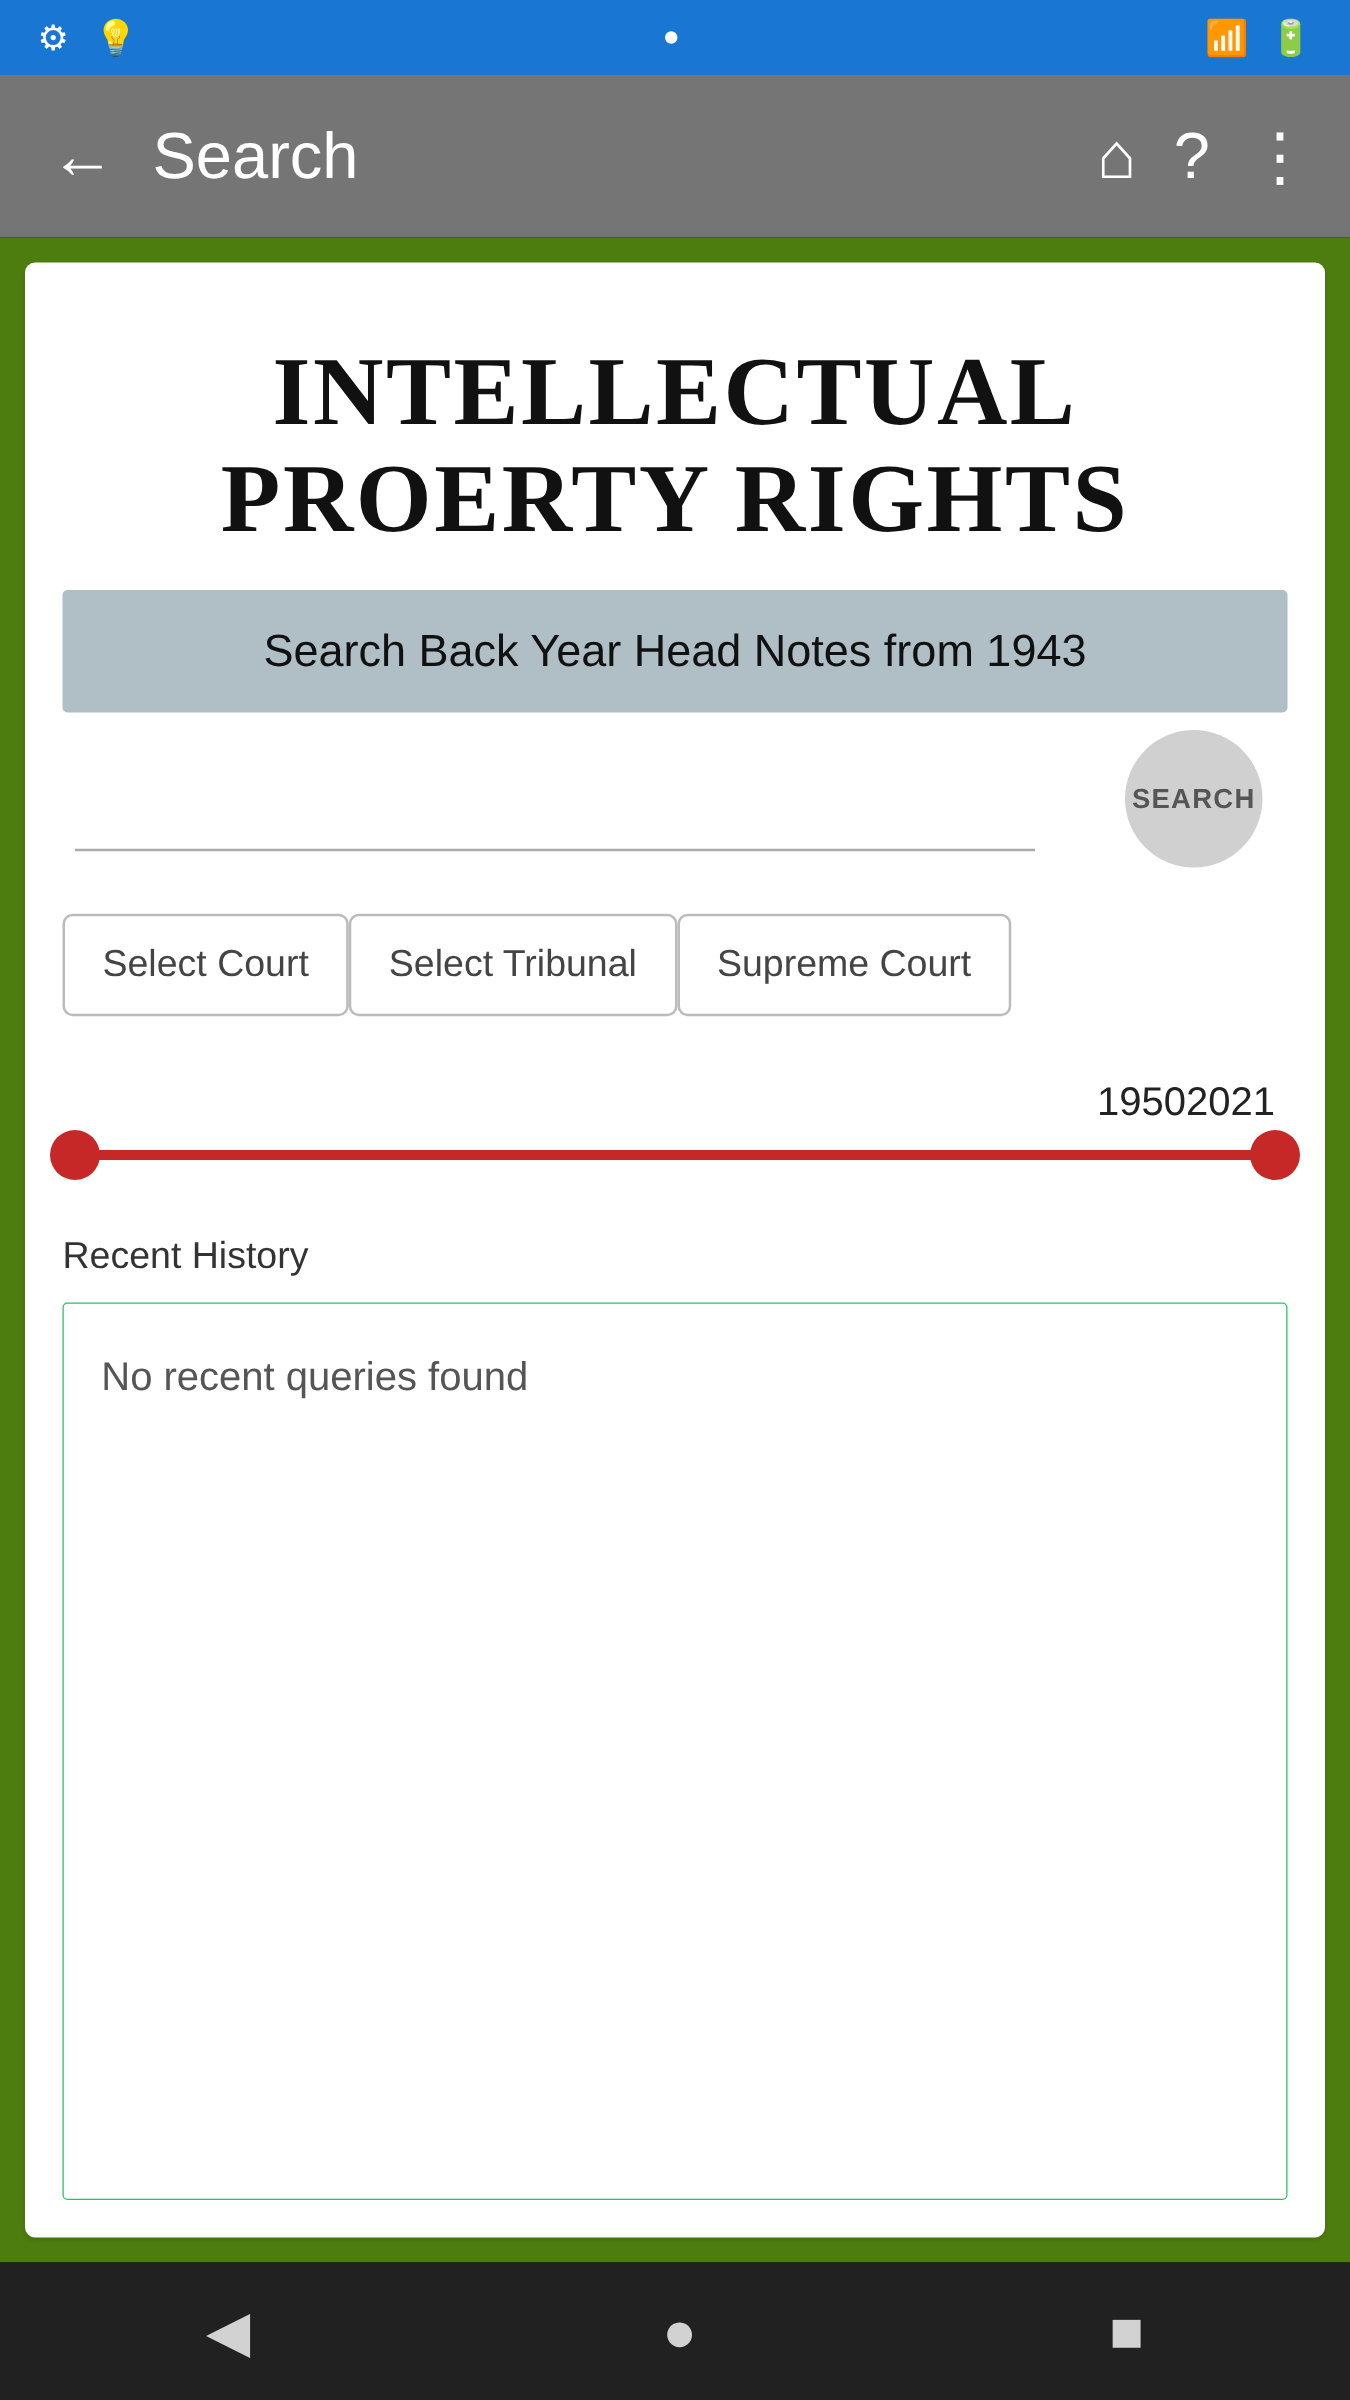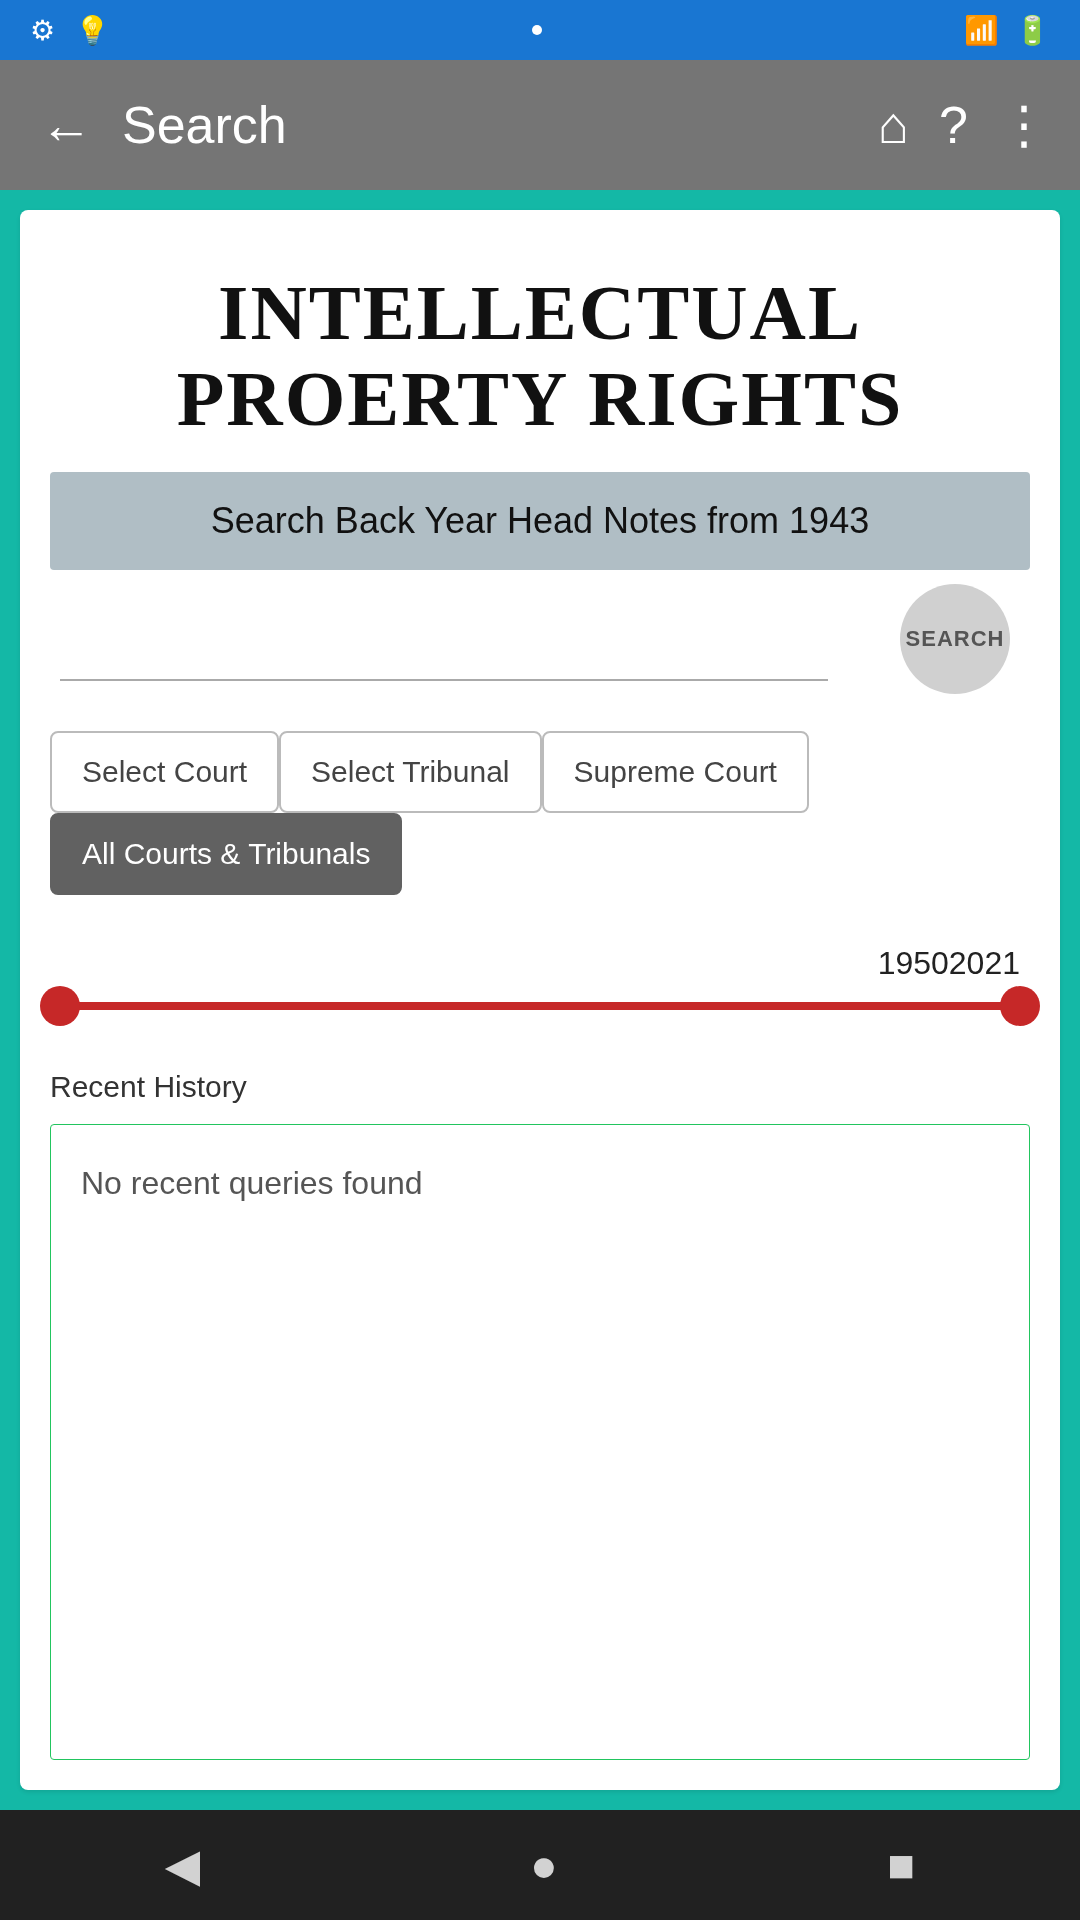--- a/index.html
+++ b/index.html
@@ -74,21 +74,21 @@
     }
     .app-bar-icon {
       color: white;
       font-size: 52px;
       cursor: pointer;
     }
 
     
     .main-content {
       flex: 1;
-      background: #14b8a6;
+      background: #4d7c0f;
       padding: 20px;
       display: flex;
       flex-direction: column;
     }
 
     
     .card {
       background: white;
       border-radius: 8px;
       flex: 1;
@@ -315,21 +315,20 @@
 
     <div class="search-area">
       <input class="search-input" type="text" style="">
       <button class="search-button">SEARCH</button>
     </div>
 
     <div class="filter-row">
       <button class="filter-btn">Select Court</button>
       <button class="filter-btn">Select Tribunal</button>
       <button class="filter-btn">Supreme Court</button>
-      <button class="filter-btn active">All Courts &amp; Tribunals</button>
     </div>
 
     <div class="year-range">
       <div class="year-labels">
         <span class="year-label">1950</span>
         <span class="year-label">2021</span>
       </div>
       <div class="slider-track">
         <div class="slider-fill"></div>
         <div class="slider-thumb-left"></div>

